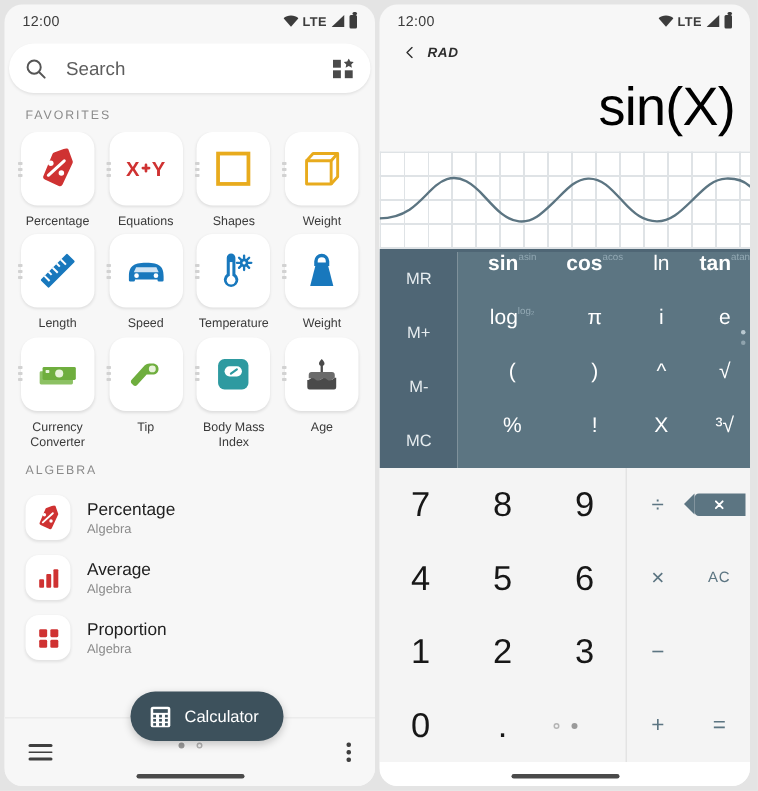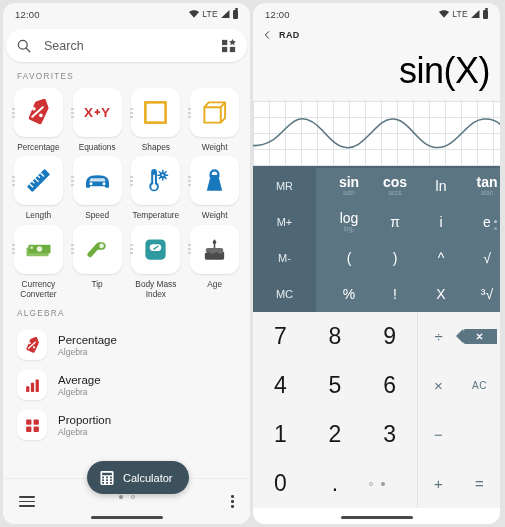--- a/index.html
+++ b/index.html
@@ -22,21 +22,21 @@
   }
 
   
   .statusbar {
     height: 22px; flex: 0 0 22px;
     display: flex; align-items: center; justify-content: space-between;
     padding: 0 12px;
     font-size: 9.5px; color: #3c3c3c; letter-spacing: .2px; gap: 41px;
   }
   .status-right { display: flex; align-items: center; gap: 3px; }
-  .status-right .lte { font-size: 8.5px; font-weight: 400; letter-spacing: .3px; }
+  .status-right .lte { font-size: 8.5px; font-weight: 700; letter-spacing: .3px; }
   .ico-wifi { width: 10px; height: 8px; }
   .ico-sig { width: 9px; height: 8px; }
   .ico-bat { width: 5px; height: 9px; border: 1.2px solid #3c3c3c; border-radius: 1px; position: relative; background:#3c3c3c;}
   .ico-bat:before { content:""; position:absolute; top:-2.2px; left:1px; width:3px; height:1.6px; background:#3c3c3c; border-radius:1px;}
 
   
   .searchwrap { padding: 4px 3px 6px; }
   .searchbar {
     height: 33px; background: #fff; border-radius: 17px;
     display: flex; align-items: center; padding: 0 11px;
@@ -111,21 +111,21 @@
   .kebab i { display:block; width: 2.6px; height: 2.6px; background: #3f3f3f; border-radius: 50%;}
   .pagedots { position: absolute; left: 0; right: 0; top: 16px; display: flex; justify-content: center; gap: 8px; pointer-events:none;}
   .pagedots b { display:block; width: 4px; height: 4px; border-radius: 50%; background: #9a9a9a;}
   .pagedots b.off { background: transparent; border: 1px solid #b4b4b4; width:4px;height:4px;}
   .homeind {
     position: absolute; left: 50%; transform: translateX(-50%); bottom: 5px;
     width: 72px; height: 3px; background: #4a4a4a; border-radius: 2px;
   }
 
   
-  .calc-topbar { height: 20px; display: flex; align-items: center; gap: 8px; padding: 0 10px; }
+  .calc-topbar { height: 20px; display: flex; align-items: center; gap: 8px; padding: 0 16px; font-style: italic; }
   .backchev { width: 8px; height: 8px; }
   .radlabel { font-size: 9px; font-weight: 700; color: #2e2e2e; letter-spacing: .4px; }
 
   .expr-area {
     height: 56px; display: flex; align-items: center; justify-content: flex-end;
     padding: 0 10px 4px; background: #f7f7f7;
   }
   .expr { font-size: 36px; color: #000000; font-weight: 400; letter-spacing: -.5px;}
 
   .graph {
@@ -142,21 +142,21 @@
   .funcpad { display: flex; height: 144px; position: relative; }
   .memcol {
     width: 63px; background: #4f6675; display: grid;
     grid-template-rows: repeat(4, 1fr);
   }
   .memcol div { display: flex; align-items: center; justify-content: center; font-size: 11px; color: #e6ecef; }
   .fngrid {
     flex: 1; background: #5c7582; display: grid;
     grid-template-columns: repeat(4, 1fr); grid-template-rows: repeat(4, 1fr);
   }
-  .fnkey { display:flex; flex-direction: column; align-items: center; justify-content: center; color: #fff; margin-left: 20px; }
+  .fnkey { display:flex; flex-direction: row; align-items: flex-start; justify-content: center; color: #fff; margin-left: 20px; }
   .fnmain { font-size: 14px; line-height: 1; }
   .fnmain.b { font-weight: 700; }
   .fnsub { font-size: 6.5px; color: #93a9b4; margin-top: 1px; line-height:1; }
   .scrolldots { position: absolute; right: 3px; top: 52px; display: flex; flex-direction: column; gap: 4px;}
   .scrolldots b { display:block; width: 3px; height: 3px; border-radius: 50%; background: #b9c8d0;}
   .scrolldots b.dim { background: #8fa3ad; }
 
   
   .numpad { flex: 1; display: flex; background: #f4f4f4; position: relative; }
   .numgrid {

